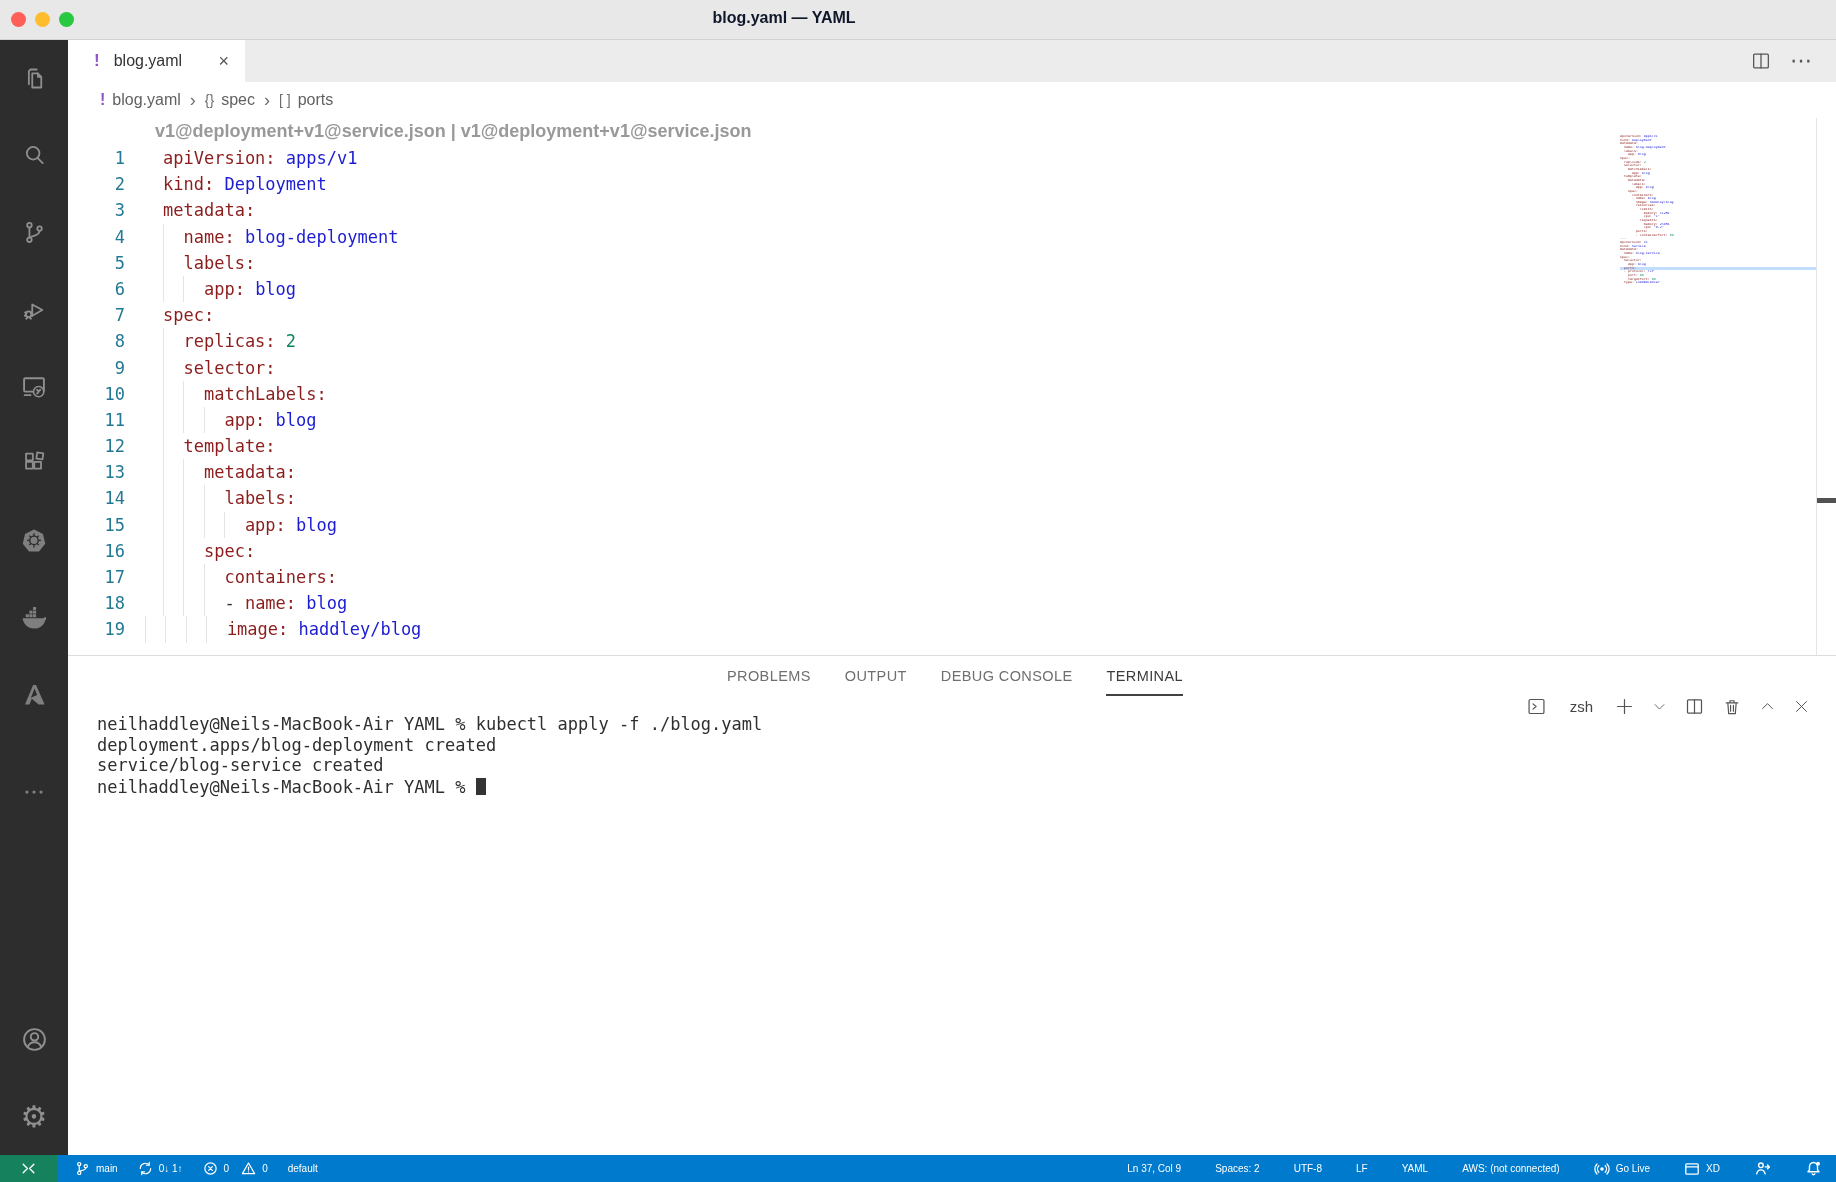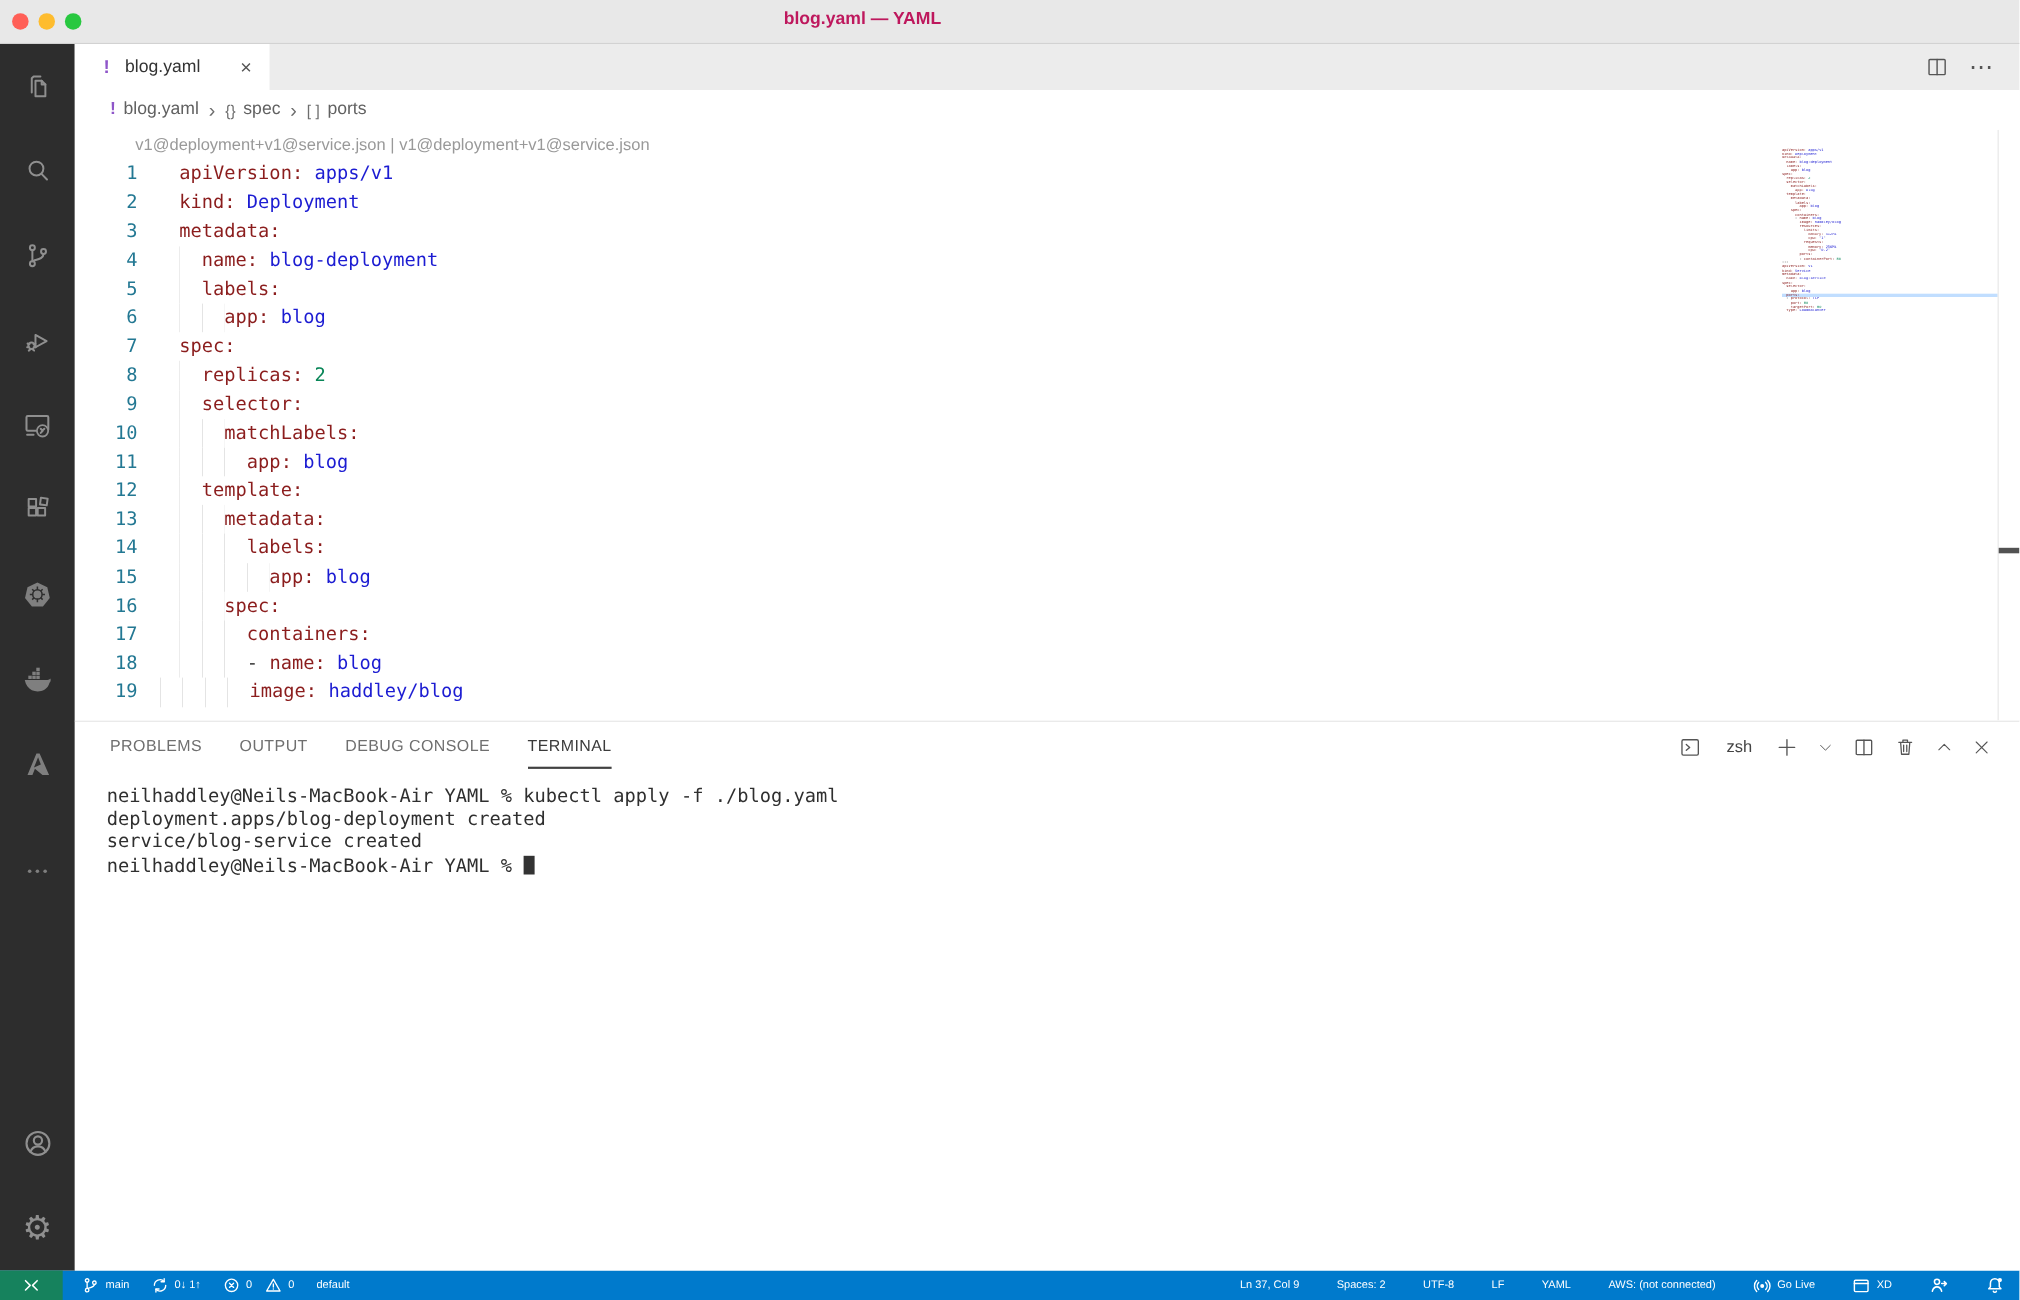--- a/index.html
+++ b/index.html
@@ -7,21 +7,21 @@
     font-family:"Liberation Sans", sans-serif; }
 
   
   .titlebar { position:relative; height:40px; background:#e8e8e8; border-bottom:1px solid #d2d2d2; }
   .lights { position:absolute; left:11px; top:12px; display:flex; gap:9px; }
   .light { width:15px; height:15px; border-radius:50%; }
   .light.red { background:#ff5f57; }
   .light.yellow { background:#febc2e; }
   .light.green { background:#28c840; }
   .win-title { position:absolute; left:784px; top:9px; transform:translateX(-50%);
-    font-size:16px; font-weight:bold; color:#be185d; white-space:nowrap; }
+    font-size:16px; font-weight:bold; color:#0f172a; white-space:nowrap; }
 
   
   .main-row { display:flex; height:1115px; }
 
   
   .activitybar { width:68px; background:#2d2d2d; display:flex; flex-direction:column; flex-shrink:0; }
   .ab-item { height:77px; display:flex; align-items:center; justify-content:center; cursor:pointer; }
   .ab-item svg { display:block; }
   .ab-stroke { stroke:#8f8f8f; fill:none; stroke-width:1.6; stroke-linecap:round; stroke-linejoin:round; }
   .ab-fill { fill:#7f7f7f; }
@@ -47,42 +47,42 @@
   .breadcrumb { height:36px; background:#fff; display:flex; align-items:center; padding-left:32px;
     font-size:16px; color:#616161; }
   .bitem { display:flex; align-items:center; gap:7px; cursor:pointer; }
   .bicon { color:#6d6d6d; font-size:14px; }
   .bicon.excl { color:#8f56c9; font-weight:bold; font-size:16px; }
   .bsep { margin:0 9px; color:#6d6d6d; font-size:18px; }
 
   
   .editor { flex:1; position:relative; background:#fff; overflow:hidden;
     font-family:"DejaVu Sans Mono", monospace; }
-  .codelens { margin-left:55px; height:27px; line-height:27px; font-size:15px; color:#999;
-    font-family:"Liberation Sans", sans-serif; cursor:pointer; white-space:nowrap; }
+  .codelens { margin-left:87px; height:27px; line-height:27px; font-size:18px; color:#999;
+    font-family:"Liberation Sans", sans-serif; cursor:pointer; white-space:nowrap;font-weight:bold; }
   .eline { display:flex; height:26.2px; line-height:26.2px; font-size:17px; white-space:pre; }
   .lnum { width:57px; text-align:right; color:#237893; flex-shrink:0; }
   .lcode { margin-left:38px; }
   .tk { color:#8b1d1d; }
   .tv { color:#1c1cd2; }
   .tn { color:#098658; }
   .tp { color:#333; }
 
   
   .minimap { position:absolute; top:17px; right:20px; width:196px; cursor:pointer; }
   .mline { white-space:pre; font-size:3.3px; line-height:3.66px; height:3.66px; overflow:hidden;
     font-family:"DejaVu Sans Mono", monospace; width:100%; }
   .mline.mhl { background:rgba(160,205,255,.65); }
   .overview-ruler { position:absolute; top:0; right:0; width:20px; height:100%;
     border-left:1px solid #e5e5e5; }
   .ov-mark { position:absolute; top:380px; left:0; width:100%; height:5px; background:#525252; }
 
   
   .panel { height:500px; border-top:1px solid #ddd; background:#fff; display:flex; flex-direction:column; }
-  .panel-header { height:46px; display:flex; align-items:center; padding:0 26px 0 32px; }
+  .panel-header { height:46px; display:flex; align-items:center; padding:0 26px 0 32px;flex-direction:column; }
   .panel-tabs { display:flex; gap:34px; }
   .ptab { font-size:14.5px; color:#6f6f6f; letter-spacing:.4px; padding:12px 0 10px; cursor:pointer; }
   .ptab.active { color:#3b3b3b; border-bottom:2px solid #424242; }
   .panel-actions { margin-left:auto; display:flex; align-items:center; gap:17px; color:#555; }
   .pa-icon { display:flex; align-items:center; cursor:pointer; }
   .pa-stroke { stroke:#555; fill:none; stroke-width:1.4; stroke-linecap:round; stroke-linejoin:round; }
   .shell-label { font-size:15px; color:#444; margin:0 4px 0 6px; }
   .terminal { flex:1; padding:12px 0 0 29px; font-family:"DejaVu Sans Mono", monospace;
     font-size:17px; color:#2f2f2f; }
   .tline { white-space:pre; line-height:20.5px; }

